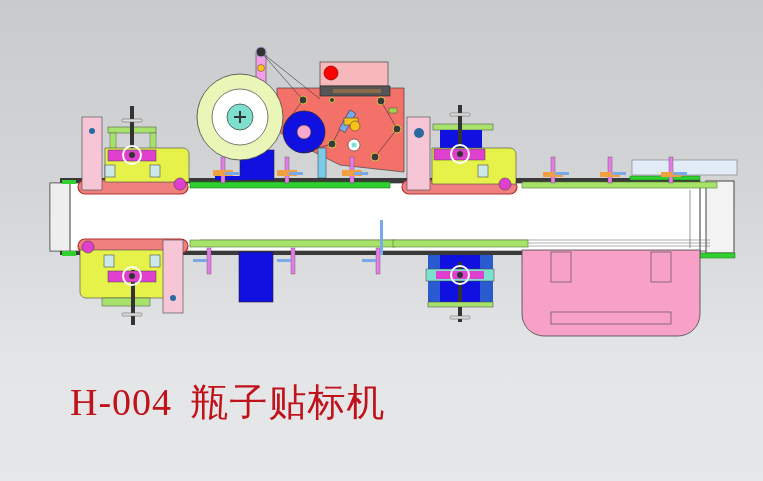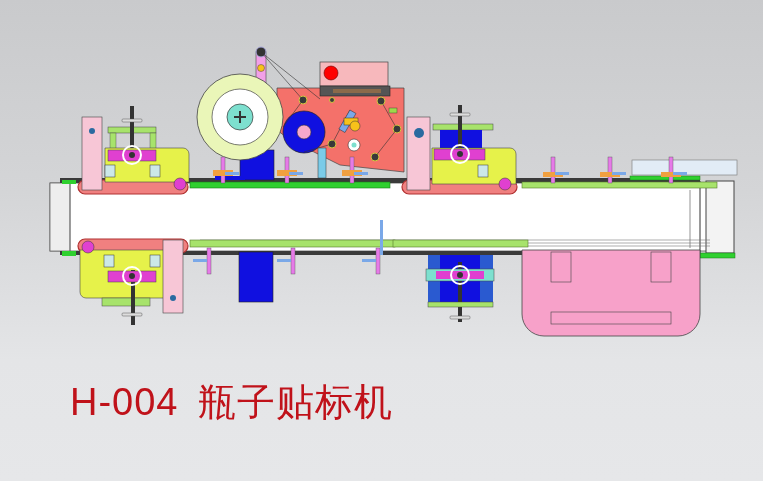--- a/index.html
+++ b/index.html
@@ -1,21 +1,21 @@
 <!DOCTYPE html>
 <html><head>
 <meta charset="utf-8">
 <style>
   html,body{margin:0;padding:0;}
   body{width:763px;height:481px;overflow:hidden;
     background:linear-gradient(#c9cacc 0%,#d4d5d7 40%,#e4e5e7 75%,#e6e7e9 100%);
     font-family:"Liberation Sans","DejaVu Sans",sans-serif;position:relative;}
   #canvas{position:absolute;left:0;top:0;width:763px;height:481px;}
   .caption{position:absolute;left:70px;top:383px;font-size:38px;color:#c0121a;
-    font-family:Liberation Sans, sans-serif;letter-spacing:1px;white-space:nowrap;line-height:1;}
+    font-family:Liberation Serif, serif;letter-spacing:1px;white-space:nowrap;line-height:1;}
   .caption span{display:inline-block;}
 </style>
 </head>
 <body>
 
 <svg id="canvas" viewBox="0 0 763 481" xmlns="http://www.w3.org/2000/svg">
 
   <g>
     <rect x="50" y="183" width="660" height="68" fill="#ffffff" stroke="#555" stroke-width="0.8"></rect>
     <rect x="50" y="183" width="20" height="68" fill="#eeeeee" stroke="#666" stroke-width="0.8"></rect>

